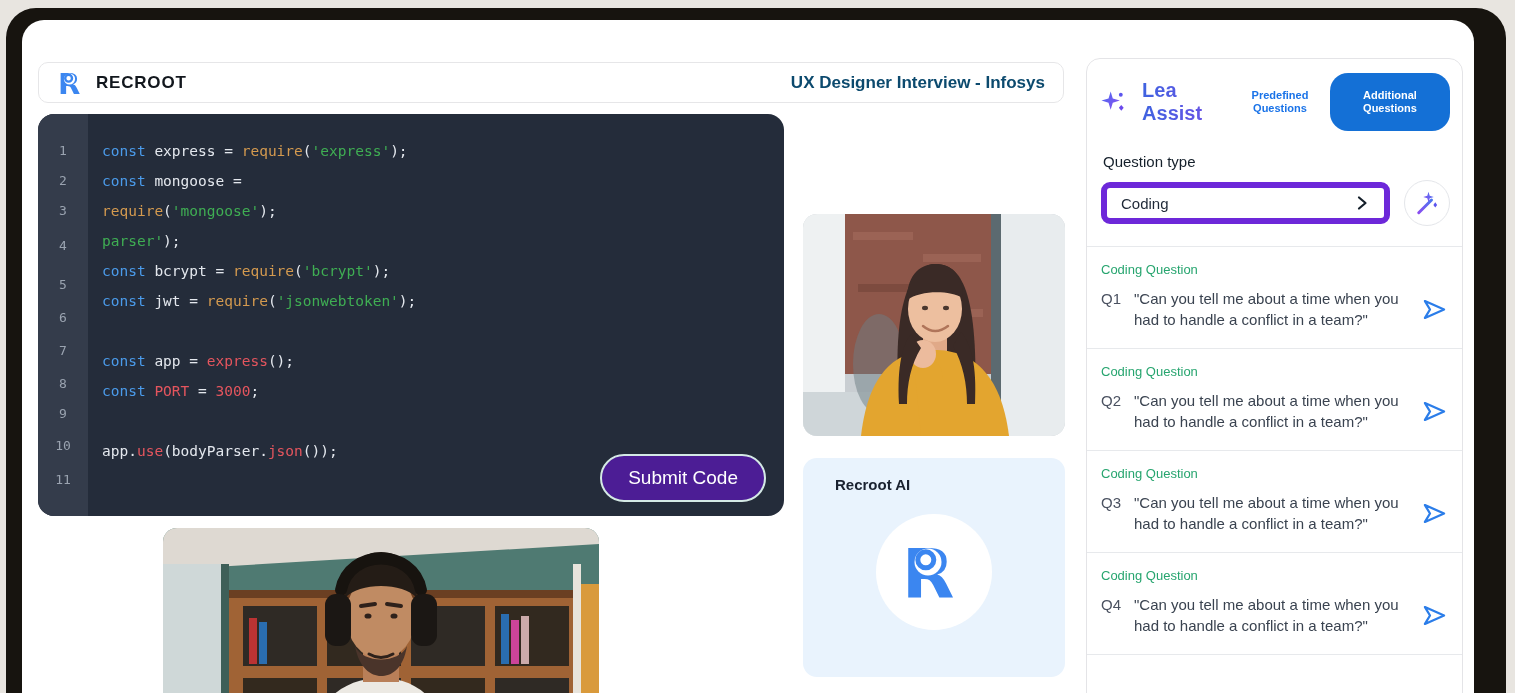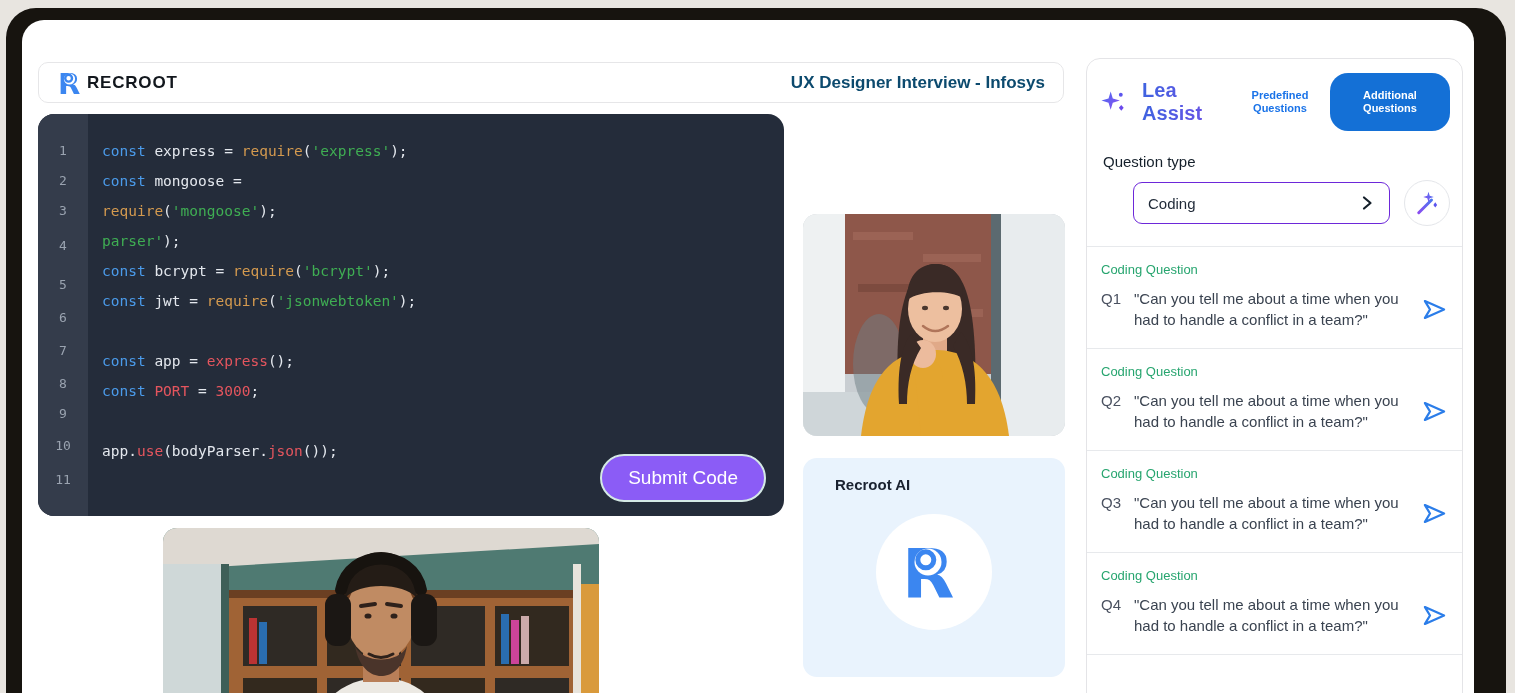--- a/index.html
+++ b/index.html
@@ -6,21 +6,21 @@
     font-family:"Liberation Sans",sans-serif;background:#e8e5e0;}
   .device{position:absolute;left:6px;top:8px;width:1500px;height:780px;
     background:#17140f;border-radius:30px;overflow:hidden;}
   .screen{position:absolute;left:16px;top:12px;width:1452px;height:760px;
     background:#ffffff;border-radius:22px;overflow:hidden;}
 
   
   .header-bar{position:absolute;left:16px;top:42px;width:1026px;height:41px;
     border:1px solid #e6e6e8;border-radius:10px;display:flex;align-items:center;
     justify-content:space-between;padding:0 18px;box-sizing:border-box;background:#fff;}
-  .logo{display:flex;align-items:center;gap:0;}
+  .logo{display:flex;align-items:center;gap:9px;}
   .logo-text{font-size:17px;font-weight:800;letter-spacing:.8px;color:#12171d;}
   .page-title{font-size:17px;font-weight:700;color:#0c4a6e;}
 
   
   .editor{position:absolute;left:16px;top:94px;width:746px;height:402px;
     background:#242c3a;border-radius:16px;display:flex;overflow:hidden;
     font-family:"DejaVu Sans Mono",monospace;font-size:14.5px;}
   .gutter{width:50px;background:#343c4b;color:#9aa3b0;text-align:center;
     padding-top:22px;box-sizing:border-box;flex:none;font-size:13px;}
   .gutter .ln{line-height:30px;height:30px;}
@@ -28,21 +28,21 @@
   .gutter .ln:nth-child(5){margin-top:9px}
   .gutter .ln:nth-child(6){margin-top:3px}
   .gutter .ln:nth-child(7){margin-top:3px}
   .gutter .ln:nth-child(8){margin-top:3px}
   .gutter .ln:nth-child(10){margin-top:2px}
   .gutter .ln:nth-child(11){margin-top:4px}
   .code-area{flex:1;padding:22px 16px 0 14px;color:#e4e8ee;}
   .code-line{line-height:30px;height:30px;white-space:pre;}
   .tk-k{color:#4b9bea}.tk-p{color:#e4e8ee}.tk-r{color:#d49a4f}
   .tk-s{color:#3fae53}.tk-f{color:#e4555e}
-  .submit-btn{position:absolute;right:18px;bottom:14px;background:#8b5cf6;
+  .submit-btn{position:absolute;right:18px;bottom:14px;background:#4c1d95;
     color:#fff;font-family:"Liberation Sans",sans-serif;font-size:19px;font-weight:500;
     border:2px solid #d4e9e5;border-radius:999px;padding:11px 26px;cursor:pointer;}
 
   
   .man-video{position:absolute;left:141px;top:508px;width:436px;height:240px;
     border-radius:14px;overflow:hidden;}
   .woman-video{position:absolute;left:781px;top:194px;width:262px;height:222px;
     border-radius:14px;overflow:hidden;}
   .ai-card{position:absolute;left:781px;top:438px;width:262px;height:219px;
     border-radius:14px;background:#e9f3fd;}
@@ -59,23 +59,23 @@
     background:linear-gradient(90deg,#3f63e0,#7b4be8);
     -webkit-background-clip:text;background-clip:text;color:transparent;}
   .lea-tabs{margin-left:auto;display:flex;align-items:center;gap:8px;}
   .tab-predef{width:84px;text-align:center;font-size:11px;font-weight:600;
     color:#1a73e8;line-height:13px;cursor:pointer;}
   .tab-additional{width:104px;text-align:center;font-size:11px;font-weight:600;
     color:#fff;background:#1470d6;border-radius:18px;padding:16px 8px;
     line-height:13px;cursor:pointer;}
   .qtype-label{padding:12px 14px 0 16px;font-size:15px;font-weight:500;color:#15202b;}
   .qtype-row{display:flex;align-items:center;padding:10px 12px 0 14px;}
-  .qtype-select{flex:1;height:42px;border:1px solid #6d28d9;border-radius:9px;
+  .qtype-select{flex:1;height:42px;border:6px solid #6d28d9;border-radius:9px;
     display:flex;align-items:center;padding:0 14px;box-sizing:border-box;
-    font-size:15px;color:#1f2937;cursor:pointer;background:#fff;margin-left:32px;}
+    font-size:15px;color:#1f2937;cursor:pointer;background:#fff;}
   .qtype-select .chev{margin-left:auto;display:flex;}
   .wand-btn{width:46px;height:46px;border-radius:50%;border:1px solid #e4e6ea;
     background:#fff;margin-left:14px;flex:none;display:flex;align-items:center;
     justify-content:center;cursor:pointer;}
   .panel-divider{height:1px;background:#e7e9ec;margin-top:20px;}
   .q-item{padding:15px 14px 18px 14px;border-bottom:1px solid #e7e9ec;min-height:82px;box-sizing:border-box;}
   .q-cat{font-size:13px;font-weight:500;color:#27a56f;margin-bottom:11px;}
   .q-row{display:flex;align-items:flex-start;}
   .q-num{min-width:33px;font-size:15px;color:#4a5160;line-height:21px;}
   .q-text{flex:1;font-size:15px;color:#3a4350;line-height:21px;padding-right:10px;}

